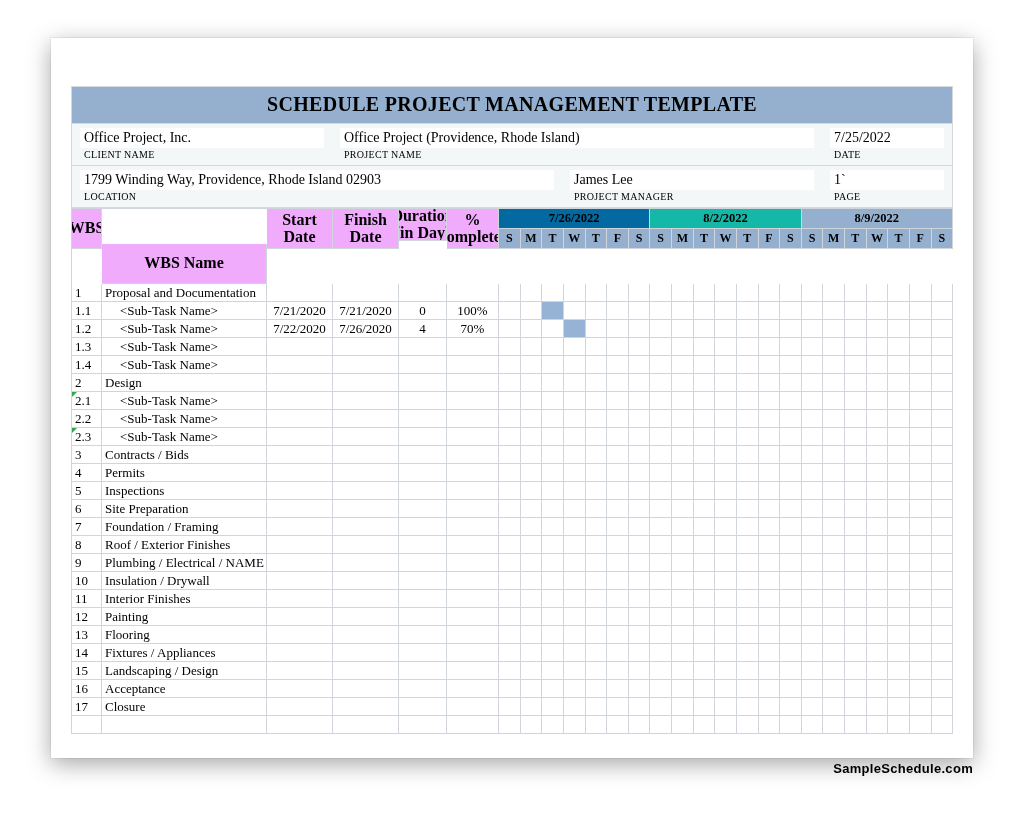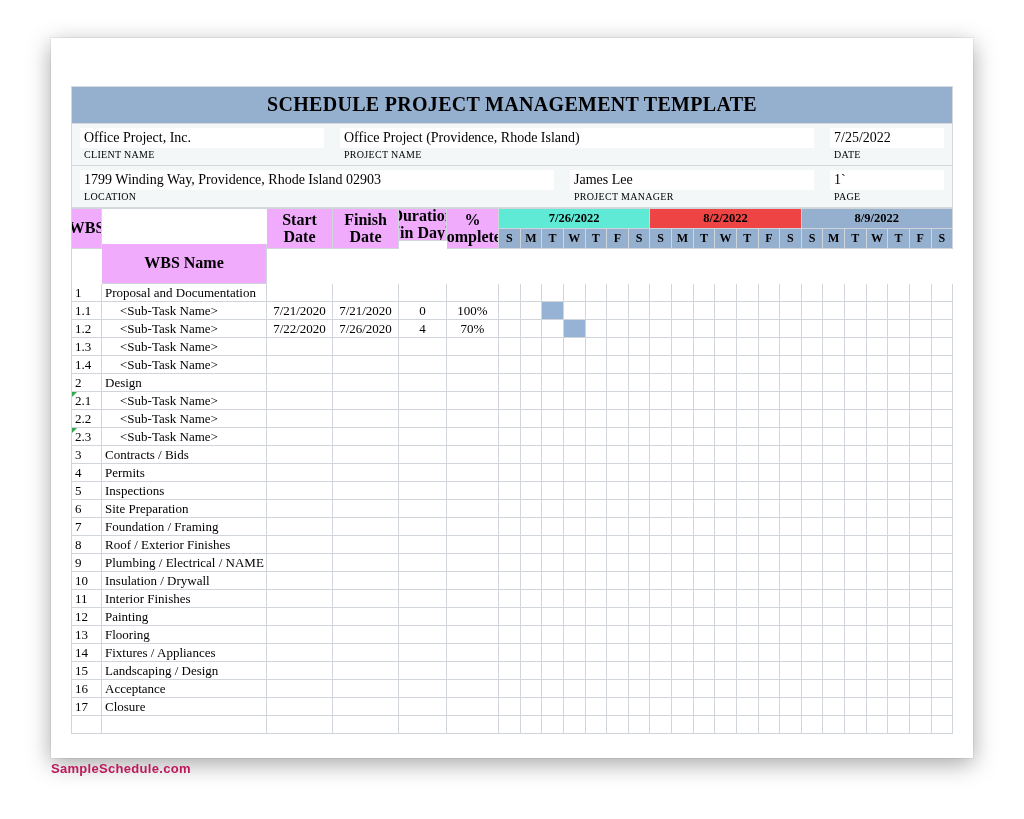--- a/index.html
+++ b/index.html
@@ -120,25 +120,25 @@
   .c-day   { flex: 1 1 0; min-width: 0; }
   .center-text { text-align: center; }
   .indent { padding-left: 18px; }
   .gantt-fill {
     background: #96b3d5;
   }
   .watermark {
     position:absolute;
     left:0; right:0;
     bottom: -18px;
-    text-align:left;
+    text-align:right;
     font-family: Arial, Helvetica, sans-serif;
     font-size: 13px;
     font-weight: bold;
-    color: #be185d;
+    color: #000000;
     letter-spacing: 0.3px;
   }
   
   .tri::before{
     content:"";
     position:absolute;
     border-style:solid;
     border-width:5px 5px 0 0;
     border-color:#2fa84f transparent transparent transparent;
     margin-left:-3px;
@@ -189,22 +189,22 @@
           <div style="display: flex;">
             <div class="grid-cell c-wbs" style="height: 40px;">WBS</div>
             <div class="grid-cell c-name" style="height: 40px; margin-top: 35px;">WBS Name</div>
             <div class="grid-cell c-start" style="height: 40px;">Start Date</div>
             <div class="grid-cell c-finish" style="height: 40px;">Finish Date</div>
             <div class="grid-cell c-dur" style="height: 32px;">Duration (in Day)</div>
             <div class="grid-cell c-comp" style="height: 40px;">% Completed</div>
           </div>
           <div style="flex: 1 1 auto; display: flex; flex-direction: column;">
             <div class="grid-row hdr" style="height: 20px;">
-              <div class="grid-cell" style="flex: 7 1 0px; background: #5eead4; font-weight: bold; text-align: left; font-size: 12.5px; line-height: 19px;">7/26/2022</div>
-              <div class="grid-cell" style="flex: 7 1 0px; background: #ef4444; font-weight: bold; text-align: center; font-size: 12.5px; line-height: 19px;">8/2/2022</div>
+              <div class="grid-cell" style="flex: 7 1 0px; background: #0369a1; font-weight: bold; text-align: left; font-size: 12.5px; line-height: 19px;">7/26/2022</div>
+              <div class="grid-cell" style="flex: 7 1 0px; background: #14b8a6; font-weight: bold; text-align: center; font-size: 12.5px; line-height: 19px;">8/2/2022</div>
               <div class="grid-cell" style="flex: 7 1 0px; background: rgb(149, 176, 207); font-weight: bold; text-align: left; font-size: 12.5px; line-height: 19px;">8/9/2022</div>
             </div>
             <div class="grid-row hdr2" style="height: 20px;">
               <div class="grid-cell c-day">S</div>
               <div class="grid-cell c-day">M</div>
               <div class="grid-cell c-day">T</div>
               <div class="grid-cell c-day">W</div>
               <div class="grid-cell c-day">T</div>
               <div class="grid-cell c-day">F</div>
               <div class="grid-cell c-day">S</div>

